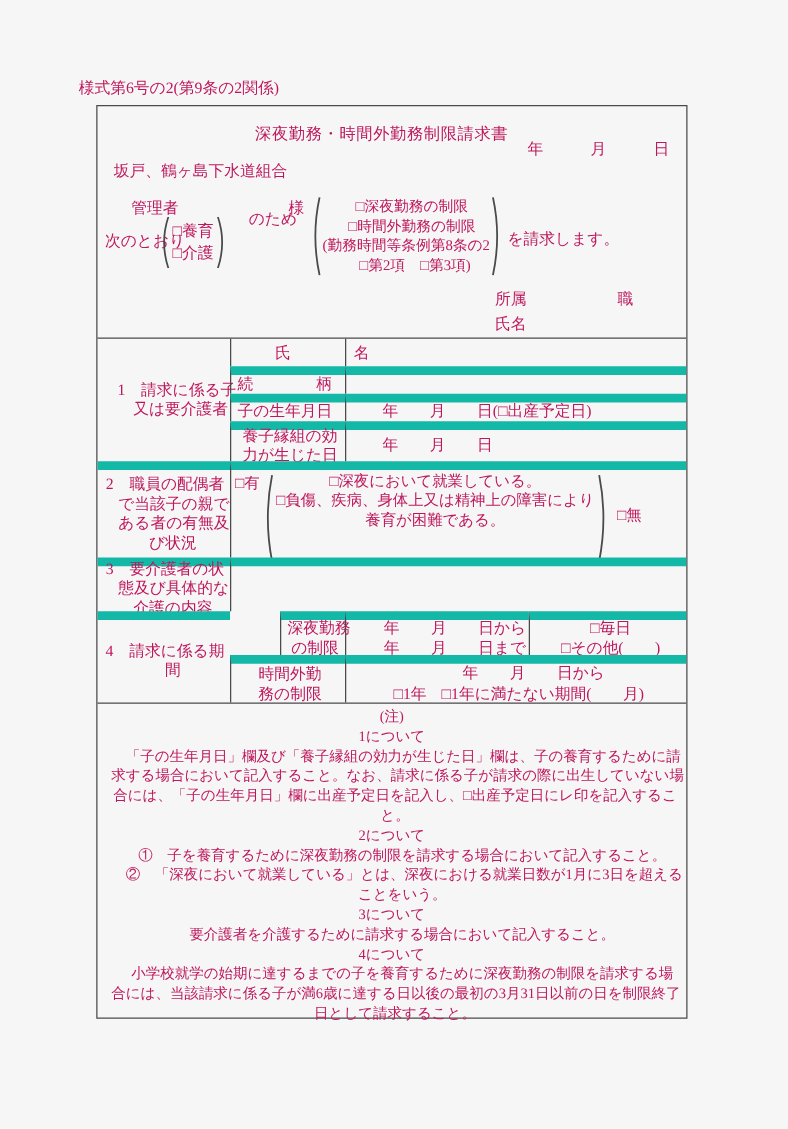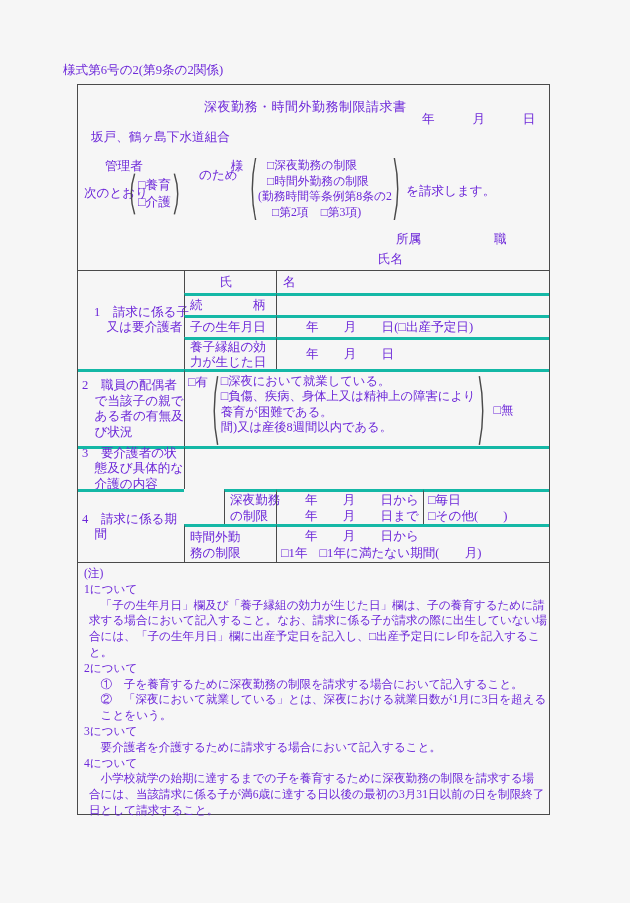--- a/index.html
+++ b/index.html
@@ -1,20 +1,21 @@
 <!DOCTYPE html>
 <html><head>
 <meta charset="utf-8">
 <style>
   html,body{margin:0;padding:0;}
   .page{
     position:relative;width:630px;height:903px;
-    background:#f6f6f6;color:#6d28d9;
+    background:#f6f6f6;color:#be185d;
     font-family:"Liberation Serif","DejaVu Serif",serif;
     overflow:hidden;
+    text-align:center;
   }
   .form-code{position:absolute;left:63px;top:62px;font-size:12.6px;white-space:pre;}
   .form-box{
     position:absolute;left:77px;top:84px;width:471px;height:729px;
     border:1.4px solid #4a4a4a;background:transparent;
   }
   
   .header{position:relative;height:185px;font-size:12.6px;}
   .header > div{position:absolute;white-space:pre;}
   .title{left:126px;top:13px;font-size:13px;letter-spacing:.5px;}
@@ -28,33 +29,33 @@
   .paren-group{display:flex;align-items:stretch;}
   .pg1{left:49px;top:88px;height:42px;}
   .pg2{left:170px;top:72px;height:64px;font-size:11.8px;}
   .pg1 .opts{display:flex;flex-direction:column;justify-content:center;line-height:17px;padding:0 2px;}
   .pg2 .opts{display:flex;flex-direction:column;justify-content:center;line-height:15.5px;padding:0 1px;}
   .pg2 .ind{padding-left:9px;}
   .pg2 .l4{padding-left:14px;}
   .pg2 .gap{margin-left:12px;}
   .sig-affil{left:318px;top:146px;}
   .sig-post{left:416px;top:146px;}
-  .sig-name{left:300px;top:166px;}
+  .sig-name{left:318px;top:166px;}
   .paren{width:9px;flex:0 0 9px;}
   .paren path{stroke:#4a4a4a;stroke-width:1.6;fill:none;}
   
   .form-table{
     display:grid;
     grid-template-columns:106px 92px 147px 126px;
     grid-template-rows:22px 22px 22px 32px 77px 43px 35px 38px;
     border-top:1px solid #4a4a4a;border-bottom:1px solid #4a4a4a;
     font-size:12.6px;
   }
   .cell{min-width:0;min-height:0;}
-  .bt{border-top:3px solid #14b8a6;font-family:Liberation Serif, serif;}
+  .bt{border-top:7px solid #14b8a6;font-family:Liberation Serif, serif;}
   .bl{border-left:1px solid #4a4a4a;}
   .sec-label{display:flex;flex-direction:column;justify-content:center;line-height:15.5px;padding:0 2px 0 4px;white-space:pre;}
   .sub-label{display:flex;flex-direction:column;justify-content:center;line-height:16px;padding:0 2px 0 5px;white-space:pre;}
   .fld{display:flex;align-items:center;padding-left:5px;white-space:pre;}
   .val{display:flex;align-items:center;padding-left:29px;white-space:pre;}
   .val2{display:flex;flex-direction:column;justify-content:center;line-height:16px;padding-left:28px;white-space:pre;}
   .l1{grid-column:1;grid-row:1/5;margin-left:12px;}
   .l2{grid-column:1;grid-row:5;}
   .l3{grid-column:1;grid-row:6;}
   .l4r{grid-column:1;grid-row:7/9;}
@@ -158,21 +159,20 @@
       </div>
       <div class="cell spouse bl bt">
         <span class="haslbl"><span class="cb">□</span><span>有</span></span>
         <svg class="paren" viewBox="0 0 10 100" preserveAspectRatio="none">
             <path d="M8.5,1.5 Q1,50 8.5,98.5"></path>
           </svg>
         <div class="opts">
           <div><span class="cb">□</span><span>深夜において就業している。</span></div>
           <div><span class="cb">□</span><span>負傷、疾病、身体上又は精神上の障害により</span></div>
           <div>養育が困難である。</div>
-          <div>間)又は産後8週間以内である。</div>
         </div>
         <svg class="paren" viewBox="0 0 10 100" preserveAspectRatio="none">
             <path d="M1.5,1.5 Q9,50 1.5,98.5"></path>
           </svg>
         <span class="none"><span class="cb">□</span><span>無</span></span>
       </div>
 
       <div class="cell l3 sec-label bt">
         <div>3　要介護者の状</div>
         <div>　態及び具体的な</div>

